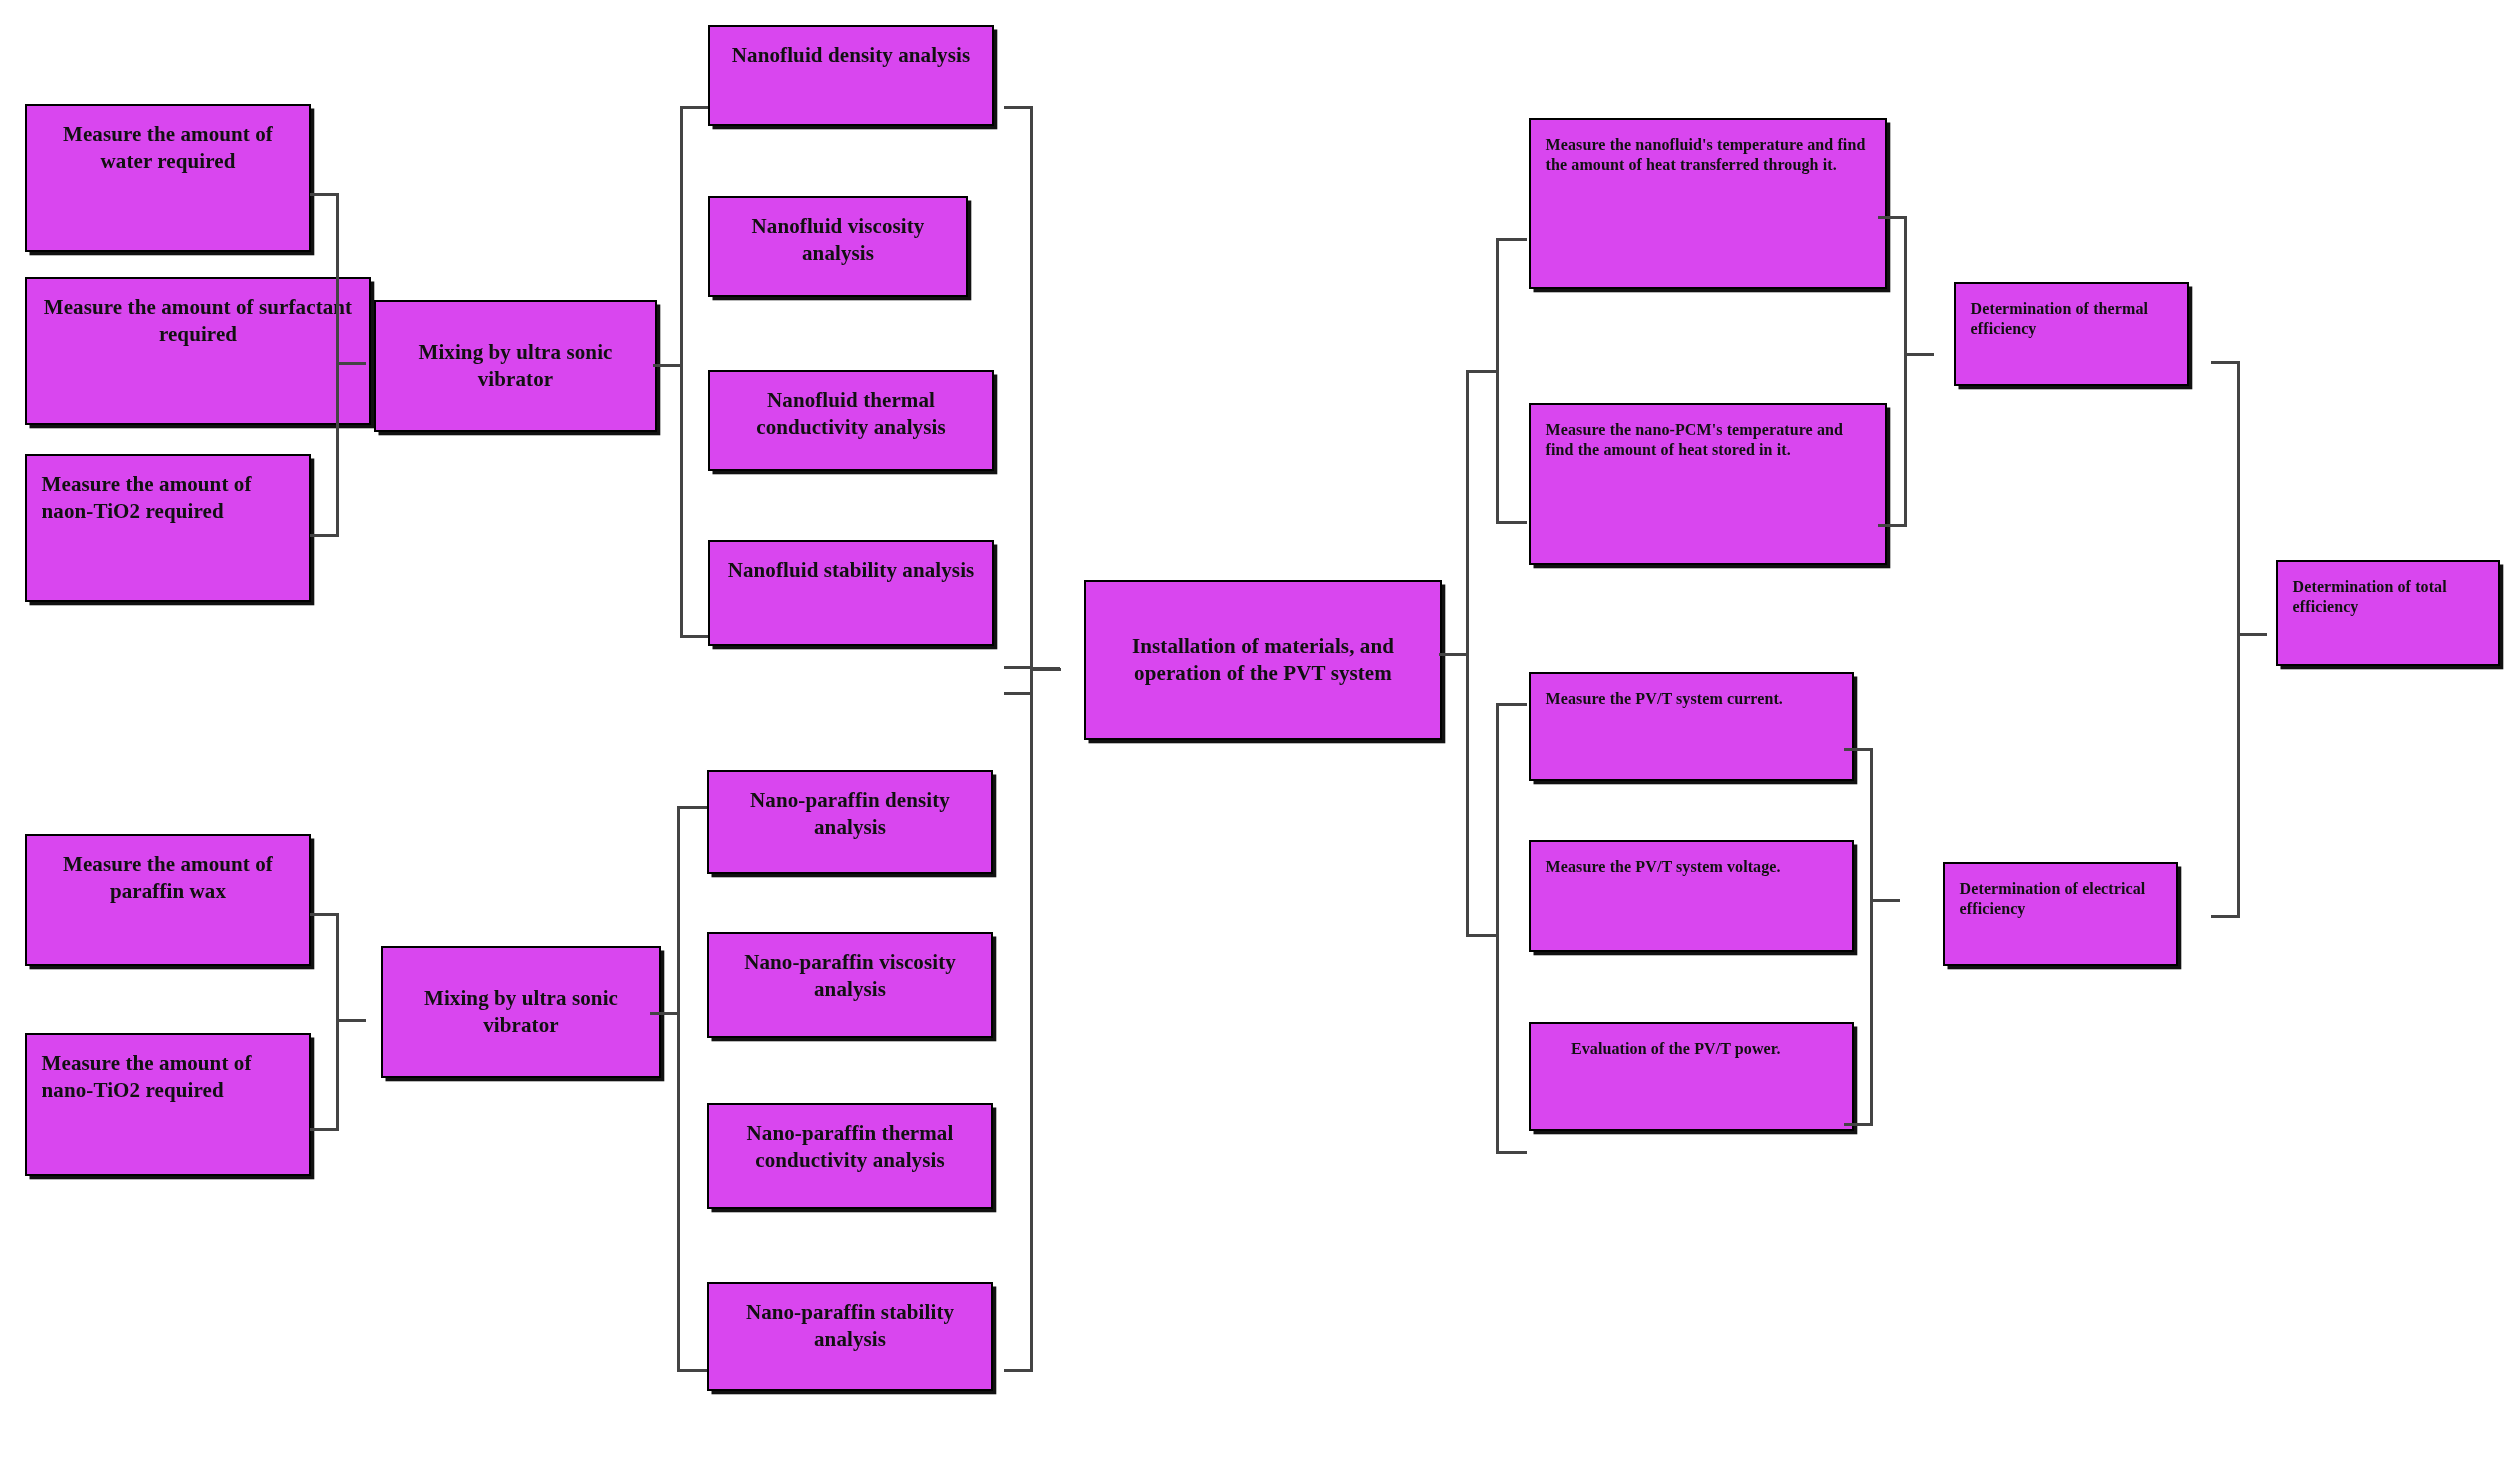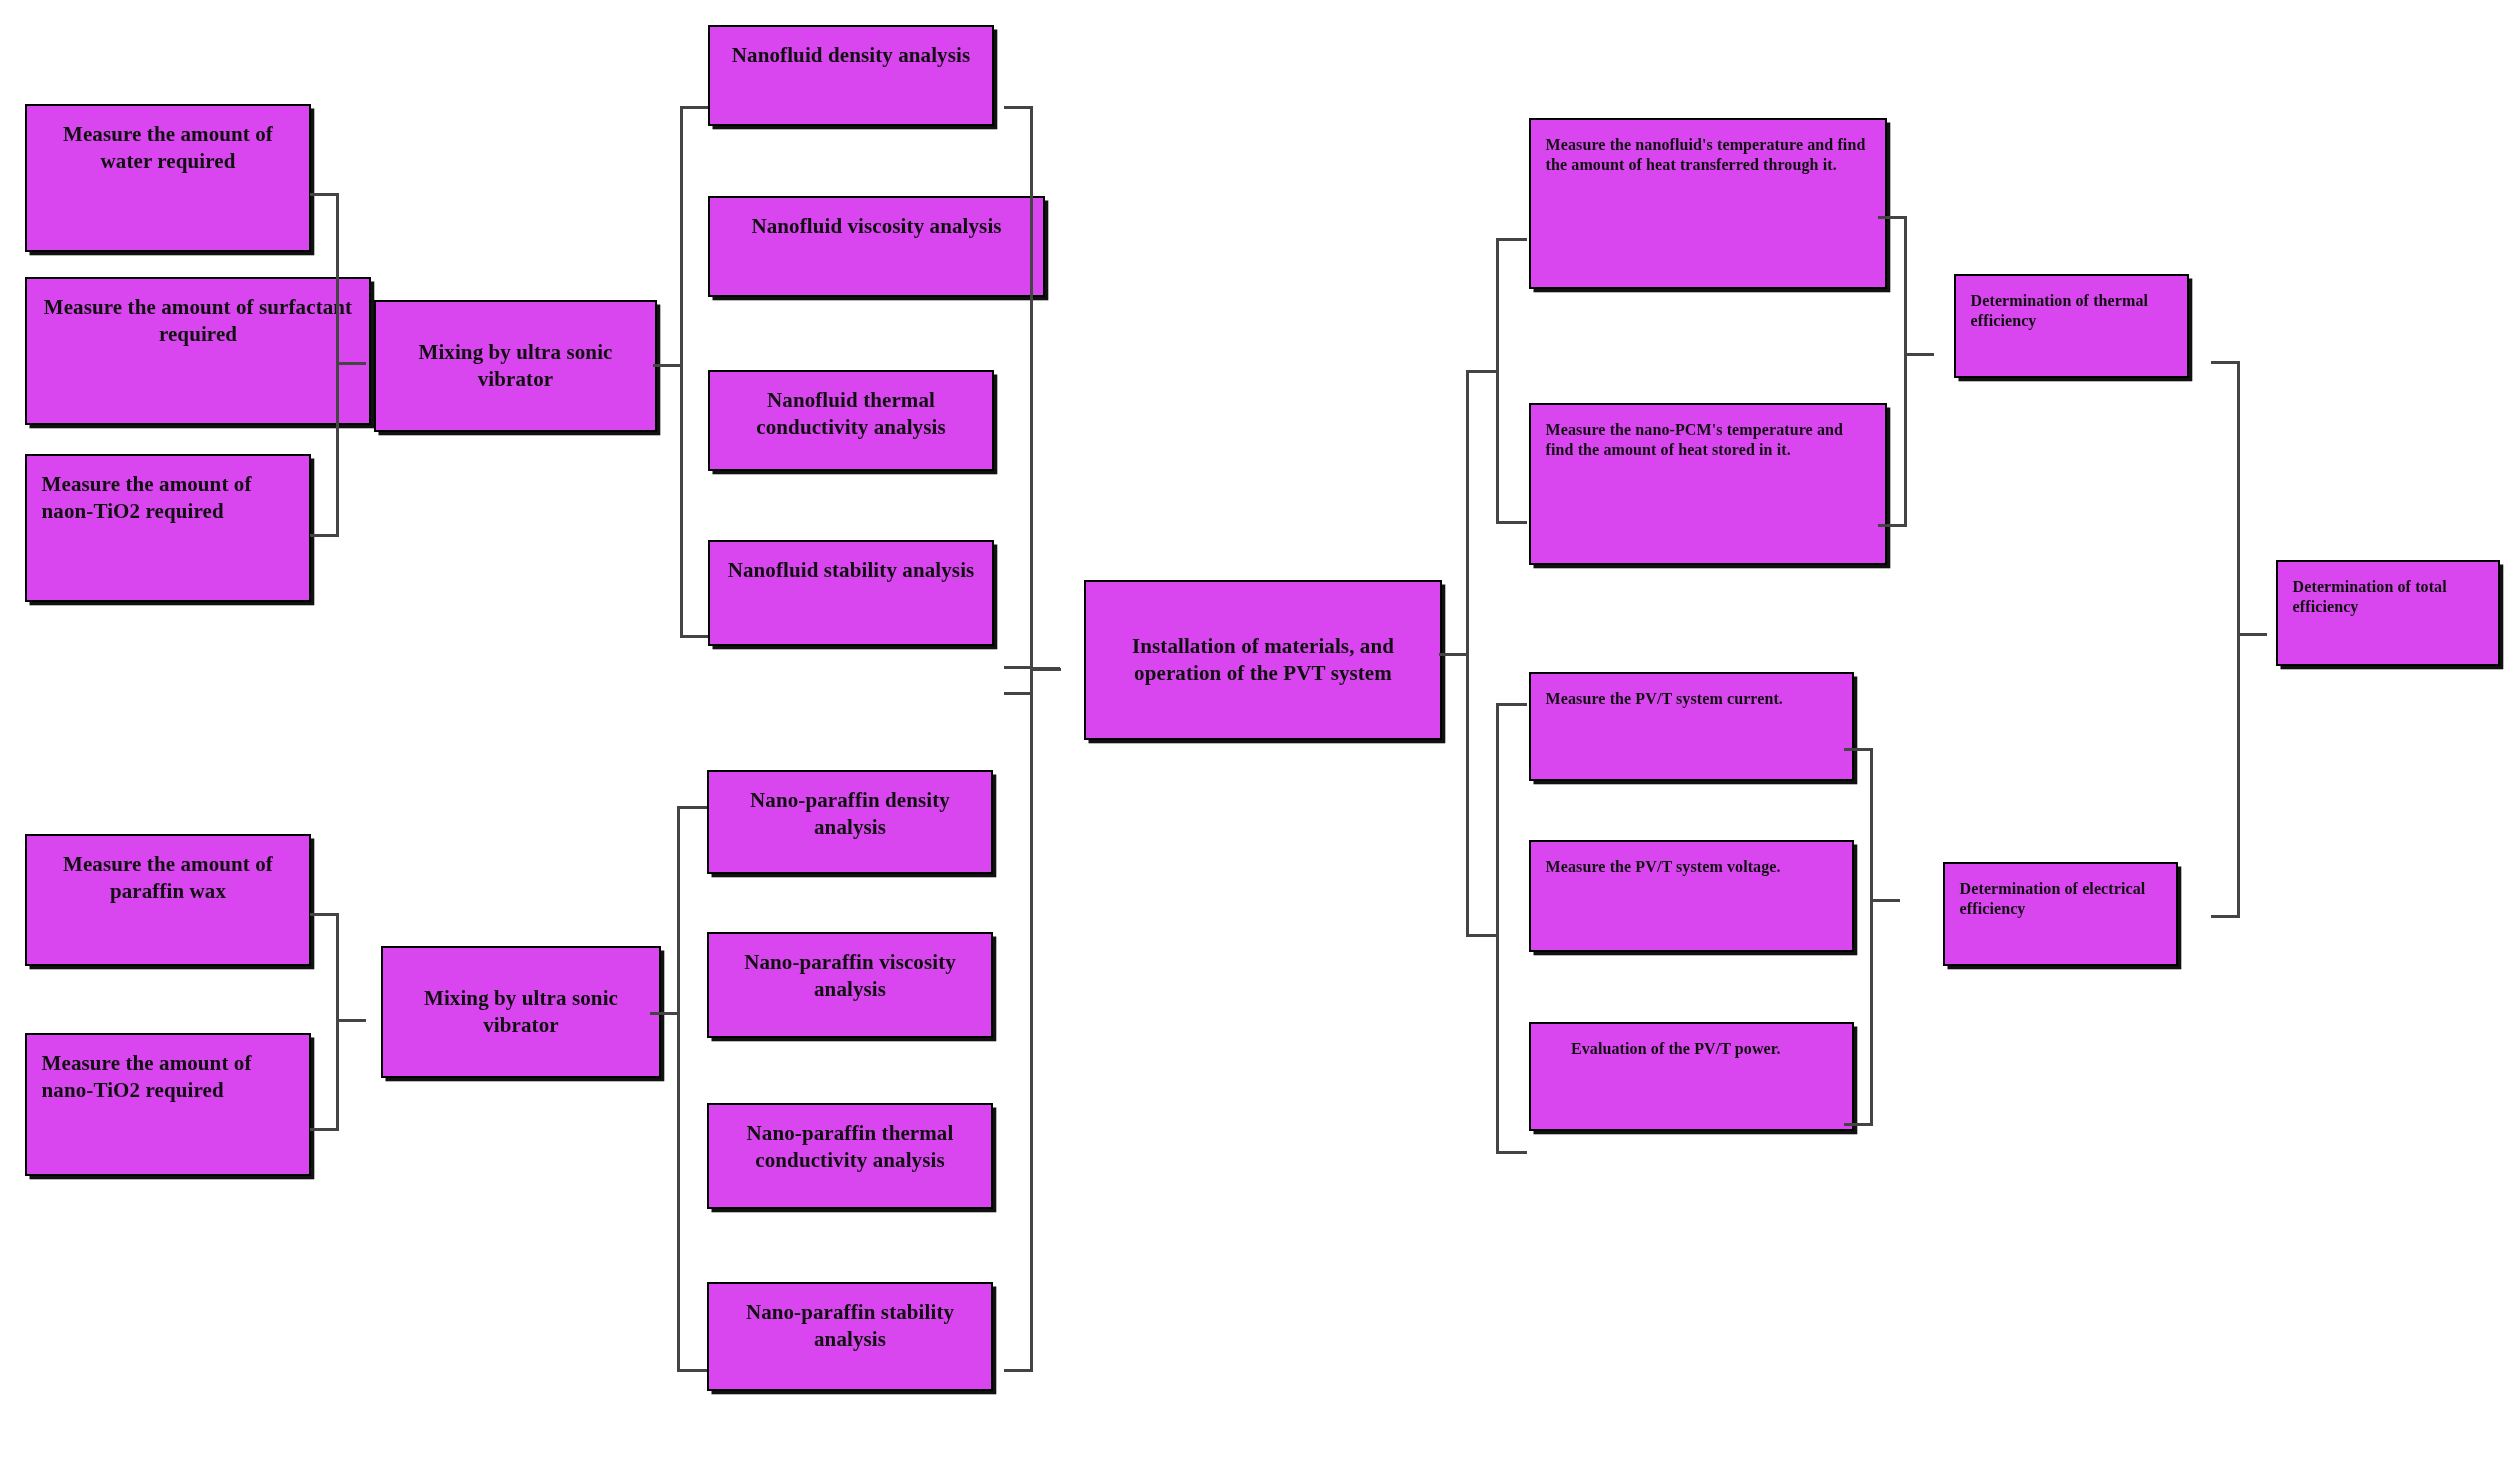--- a/index.html
+++ b/index.html
@@ -114,21 +114,21 @@
     <div class="spine"></div>
     <div class="arm top"></div>
     <div class="arm bottom"></div>
     <div class="arm stub" style="top:258px;"></div>
   </div>
 
   <div class="box pad-c fs-md" style="left:708px; top:25px; width:286px; height:101px;">
     <span>Nanofluid density analysis</span>
   </div>
 
-  <div class="box pad-c fs-md" style="left:708px; top:196px; width:337px; height:101px;">
+  <div class="box pad-c fs-md" style="left:708px; top:196px; width:260px; height:101px;">
     <span>Nanofluid viscosity analysis</span>
   </div>
 
   <div class="box pad-c fs-md" style="left:708px; top:370px; width:286px; height:101px;">
     <span>Nanofluid thermal conductivity analysis</span>
   </div>
 
   <div class="box pad-c fs-md" style="left:708px; top:540px; width:286px; height:106px;">
     <span>Nanofluid stability analysis</span>
   </div>
@@ -241,21 +241,21 @@
     <div class="arm stub" style="top:137px;"></div>
   </div>
 
   <div class="bracket left-group" style="left:1870px; top:748px; height:378px;">
     <div class="spine"></div>
     <div class="arm top"></div>
     <div class="arm bottom"></div>
     <div class="arm stub" style="top:151px;"></div>
   </div>
 
-  <div class="box pad-l fs-sm" style="left:1954px; top:274px; width:235px; height:104px;">
+  <div class="box pad-l fs-sm" style="left:1954px; top:282px; width:235px; height:104px;">
     <span>Determination of thermal efficiency</span>
   </div>
 
   <div class="box pad-l fs-sm" style="left:1943px; top:862px; width:235px; height:104px;">
     <span>Determination of electrical efficiency</span>
   </div>
 
   <div class="bracket left-group" style="left:2237px; top:361px; height:557px;">
     <div class="spine"></div>
     <div class="arm top"></div>

